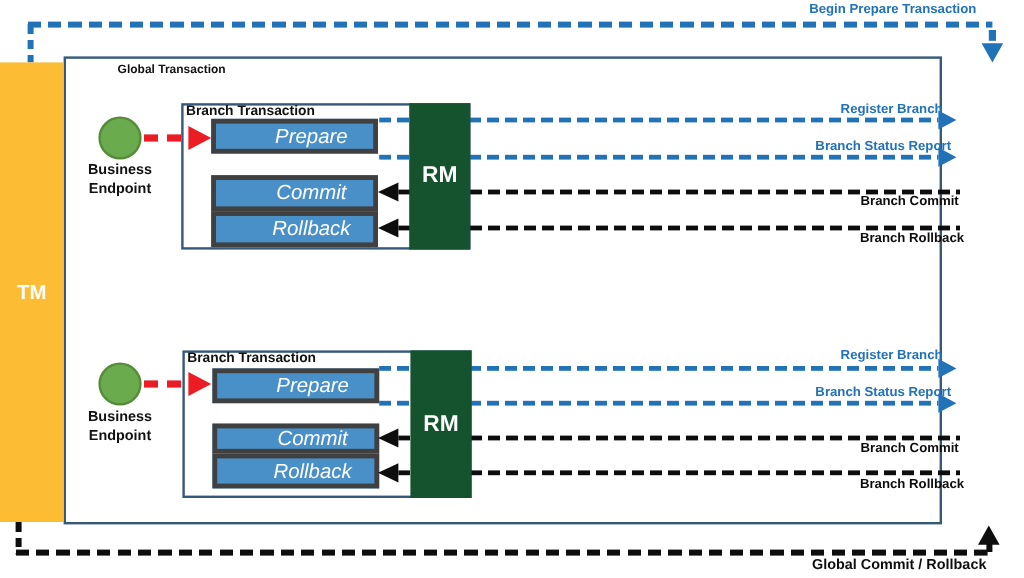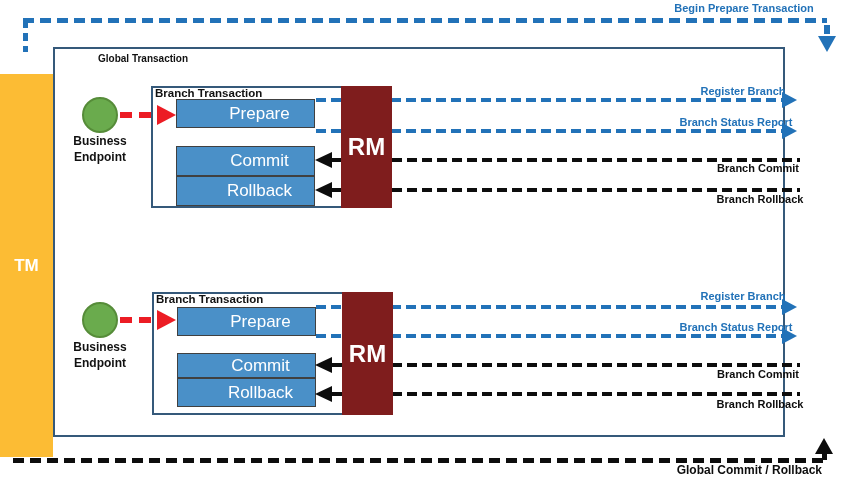--- a/index.html
+++ b/index.html
@@ -2,49 +2,49 @@
 <html><head>
 <meta charset="utf-8">
 <style>
   html,body{margin:0;padding:0;background:#fff;}
   #stage{position:relative;width:853px;height:482px;background:#fff;overflow:hidden;
          font-family:"Liberation Sans",sans-serif;}
   .abs{position:absolute;box-sizing:border-box;}
 
   
   .bar{background:#FCBC34;color:#fff;font-weight:bold;font-size:17px;
-       display:flex;align-items:center;justify-content:center;z-index:7;margin-top:22px;}
+       display:flex;align-items:center;justify-content:center;z-index:7;}
   #tm{left:0;top:52px;width:53px;height:383px;}
   #tc{left:800px;top:52px;width:53px;height:383px;}
 
   
   #gbox{left:53px;top:47px;width:732px;height:390px;background:#fff;
         border:2px solid #35597A;z-index:1;}
   #gbox-title{left:98px;top:53px;font-size:10px;font-weight:bold;color:#111;z-index:2;}
 
   
   .branch{border:2px solid #35597A;background:#fff;z-index:2;}
   #br1{left:151px;top:86px;width:241px;height:122px;}
   #br2{left:152px;top:292px;width:241px;height:123px;}
   .branch-title{font-size:11.5px;font-weight:bold;color:#111;z-index:3;}
   #br1-title{left:155px;top:87px;}
   #br2-title{left:156px;top:293px;}
 
   
-  .bluebox{background:#4A90C8;border:1px solid #404040;color:#fff;
+  .bluebox{background:#4A90C8;border:4px solid #404040;color:#fff;font-style:italic;
            font-size:17px;display:flex;align-items:center;justify-content:center;z-index:3;padding-left:28px;}
   #prep1{left:176px;top:99px;width:139px;height:29px;}
   #com1 {left:176px;top:146px;width:139px;height:30px;}
   #rb1  {left:176px;top:176px;width:139px;height:30px;}
   #prep2{left:177px;top:307px;width:139px;height:29px;}
   #com2 {left:177px;top:353px;width:139px;height:25px;}
   #rb2  {left:177px;top:378px;width:139px;height:29px;}
 
   
-  .rm{background:#7f1d1d;color:#fff;font-weight:bold;font-size:24px;
+  .rm{background:#14532d;color:#fff;font-weight:bold;font-size:19px;
       display:flex;align-items:center;justify-content:center;z-index:6;}
   #rm1{left:341px;top:86px;width:51px;height:122px;}
   #rm2{left:342px;top:292px;width:51px;height:123px;}
 
   
   .circle{width:36px;height:36px;border-radius:50%;background:#6AAB4D;
           border:2px solid #568C39;z-index:3;}
   #ep1-circle{left:82px;top:97px;}
   #ep2-circle{left:82px;top:302px;}
   .ep-label{width:80px;text-align:center;font-weight:bold;font-size:12px;

